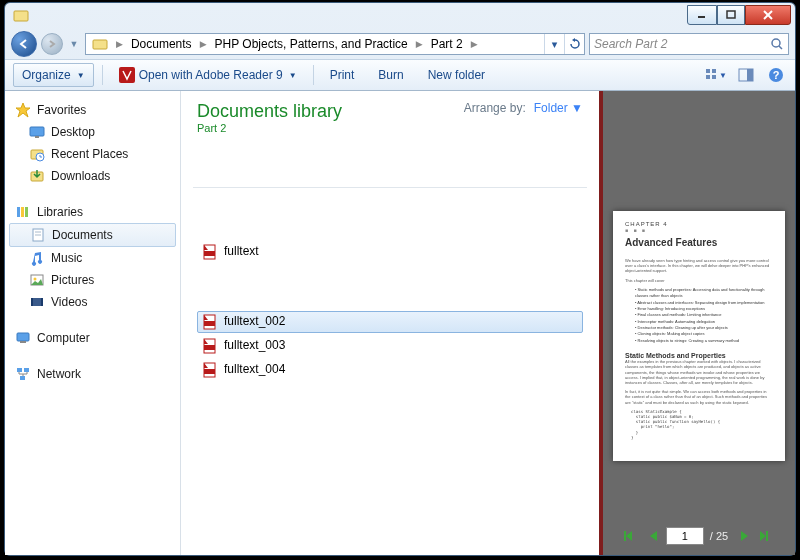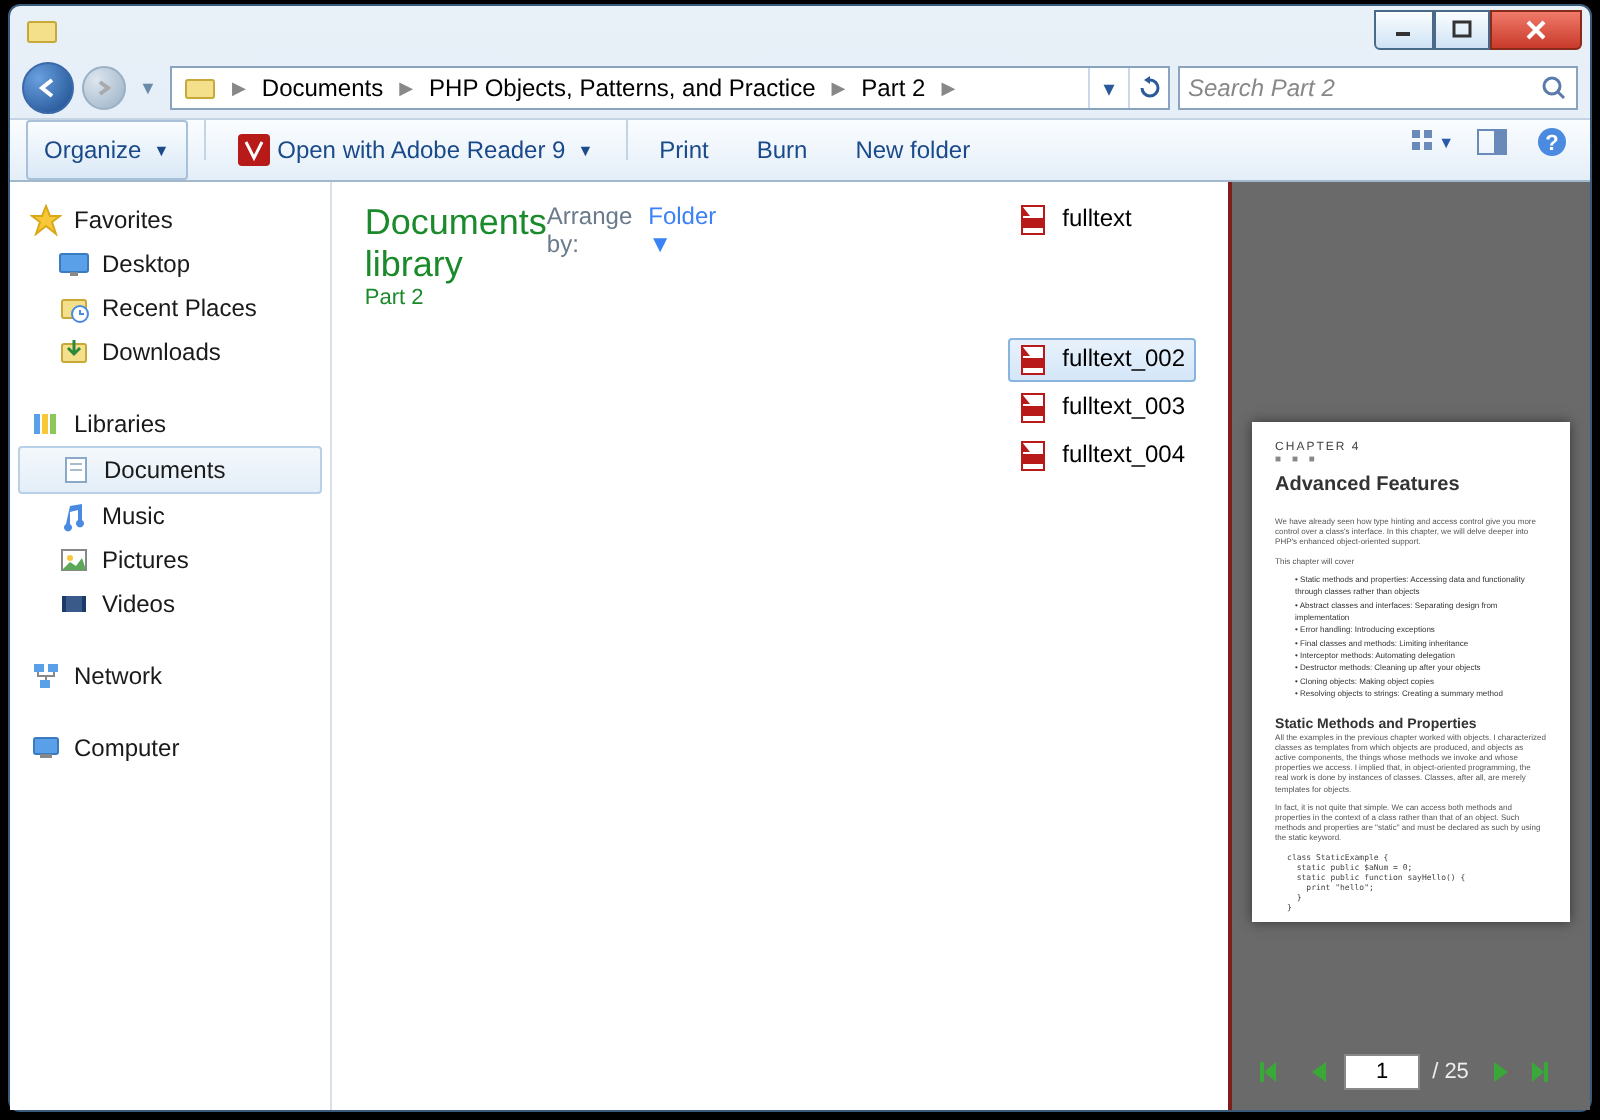--- a/index.html
+++ b/index.html
@@ -22,52 +22,52 @@
 .histbtn { width: 14px; height: 20px; display: flex; align-items: center; justify-content: center; color: #6a8aaa; font-size: 9px; }
 
 .addrbar { flex: 1; height: 22px; background: #fff; border: 1px solid #8aa4c0; display: flex; align-items: center; font-size: 12px; }
 .addrseg { padding: 0 6px; display: flex; align-items: center; gap: 4px; height: 100%; }
 .addrsep { color: #888; font-size: 9px; padding: 0 2px; }
 .addrend { margin-left: auto; display: flex; }
 .addrbtn { width: 20px; height: 20px; display: flex; align-items: center; justify-content: center; border-left: 1px solid #cad8e8; color: #2a5a9a; font-size: 11px; }
 
 .searchbar { width: 200px; height: 22px; background: #fff; border: 1px solid #8aa4c0; display: flex; align-items: center; padding: 0 4px; gap: 4px; font-size: 12px; color: #888; font-style: italic; }
 
-.toolbar { height: 32px; background: linear-gradient(#fafdff,#e4eef8); border-top: 1px solid #c4d4e4; border-bottom: 1px solid #a4b8cc; display: flex; padding: 0 8px; gap: 8px; font-size: 12px; }
+.toolbar { height: 32px; background: linear-gradient(#fafdff,#e4eef8); border-top: 1px solid #c4d4e4; border-bottom: 1px solid #a4b8cc; display: flex; align-items: center; padding: 0 8px; gap: 8px; font-size: 12px; }
 .tbtn { padding: 4px 8px; color: #1a4a8a; display: flex; align-items: center; gap: 4px; border-radius: 2px; }
 .tbtn.org { background: linear-gradient(#fafdff,#dae8f6); border: 1px solid #a8c0d8; }
 .tbtn .drop { font-size: 8px; margin-left: 2px; }
 .tsep { width: 1px; height: 20px; background: #c4d4e4; }
 .tspace { flex: 1; }
 .ticon { width: 22px; height: 22px; display: flex; align-items: center; justify-content: center; color: #2a5aaa; }
 
 .body { flex: 1; display: flex; background: #fff; overflow: hidden; }
 
 .sidebar { width: 176px; border-right: 1px solid #d8e0e8; background: #fff; padding: 8px 0; font-size: 12px; overflow-y: auto; }
 .sgroup { margin-bottom: 14px; }
 .sitem { padding: 3px 10px 3px 24px; display: flex; align-items: center; gap: 6px; color: #1a1a1a; position: relative; }
 .sitem.head { padding-left: 10px; }
 .sitem.head::before { content: "▷"; font-size: 8px; color: #aaa; position: absolute; left: 2px; visibility: hidden; }
 .sitem.sel { background: linear-gradient(#f4f8fc,#e4eef8); border: 1px solid #b8d0e8; border-radius: 2px; margin: 0 4px; padding-left: 20px; }
 .sicon { width: 16px; height: 16px; display: inline-flex; align-items: center; justify-content: center; }
 
-.main { flex: 1; display: flex; flex-direction: row; gap: 45px; }
+.main { flex: 1; display: flex; flex-direction: column; gap: 45px; }
 .mhead { padding: 10px 16px 8px; display: flex; align-items: flex-start; }
 .mtitle { color: #1a8a2a; font-size: 18px; }
 .msub { color: #1a8a2a; font-size: 11px; }
 .marrange { margin-left: auto; font-size: 12px; color: #6a7a8a; display: flex; align-items: center; gap: 8px; }
 .marrange .val { color: #3b82f6; }
 .mdivider { height: 1px; background: #e0e6ec; margin: 0 12px; }
 
 .filelist { padding: 8px 16px; font-size: 12px; }
 .frow { display: flex; align-items: flex-start; gap: 6px; padding: 2px 4px; margin-bottom: 2px; border: 1px solid transparent; }
 .frow.sel { background: linear-gradient(#e8f2fc,#d4e6f8); border: 1px solid #8ab4e0; border-radius: 2px; margin-top: 48px; }
 .pdficon { width: 16px; height: 16px; }
 
-.preview { width: 196px; background: #6a6a6a; border-left: 2px solid #7f1d1d; position: relative; padding: 10px; }
+.preview { width: 196px; background: #6a6a6a; border-left: 4px solid #7f1d1d; position: relative; padding: 10px; }
 .page { position: absolute; top: 120px; left: 10px; right: 10px; height: 250px; background: #fff; box-shadow: 0 0 6px rgba(0,0,0,0.5); padding: 10px 12px; font-size: 5px; color: #333; overflow: hidden; }
 .page .ch { font-size: 6px; letter-spacing: 1px; color: #444; }
 .page .dots { letter-spacing: 2px; color: #888; }
 .page h2 { font-size: 10px; margin: 4px 0 10px; font-weight: bold; }
 .page .para { font-size: 4px; line-height: 1.3; color: #555; margin-bottom: 4px; }
 .page .bul { font-size: 4px; margin-left: 10px; line-height: 1.6; }
 .page h3 { font-size: 7px; margin-top: 8px; }
 .page .code { font-family: monospace; font-size: 4px; margin-left: 6px; margin-top: 3px; color: #444; line-height: 1.3; }
 
 .pgnav { position: absolute; bottom: 6px; left: 0; right: 0; height: 26px; display: flex; align-items: center; justify-content: center; gap: 2px; }
@@ -285,38 +285,38 @@
                 <rect x="12" y="4" width="2" height="8" fill="#1a3a6a"></rect>
               </svg>
             </span>
             <span>Videos</span>
           </div>
       </div>
       <div class="sgroup">
         <div class="sitem head">
             <span class="sicon">
               <svg width="16" height="16">
+                <rect x="2" y="3" width="12" height="8" rx="1" fill="#5aa0e8" stroke="#3a7ac0"></rect>
+                <rect x="5" y="11" width="6" height="2" fill="#888"></rect>
+              </svg>
+            </span>
+            <span>Computer</span>
+          </div>
+      </div>
+      <div class="sgroup">
+        <div class="sitem head">
+            <span class="sicon">
+              <svg width="16" height="16">
                 <rect x="2" y="2" width="5" height="4" fill="#5aa0e8"></rect>
                 <rect x="9" y="2" width="5" height="4" fill="#5aa0e8"></rect>
                 <rect x="5" y="10" width="5" height="4" fill="#5aa0e8"></rect>
                 <path d="M4 6 L4 8 L12 8 L12 6 M8 8 L8 10" stroke="#888" fill="none"></path>
               </svg>
             </span>
             <span>Network</span>
-          </div>
-      </div>
-      <div class="sgroup">
-        <div class="sitem head">
-            <span class="sicon">
-              <svg width="16" height="16">
-                <rect x="2" y="3" width="12" height="8" rx="1" fill="#5aa0e8" stroke="#3a7ac0"></rect>
-                <rect x="5" y="11" width="6" height="2" fill="#888"></rect>
-              </svg>
-            </span>
-            <span>Computer</span>
           </div>
       </div>
     </div>
 
     <div class="main">
       <div class="mhead">
         <div>
           <div class="mtitle">Documents library</div>
           <div class="msub">Part 2</div>
         </div>

